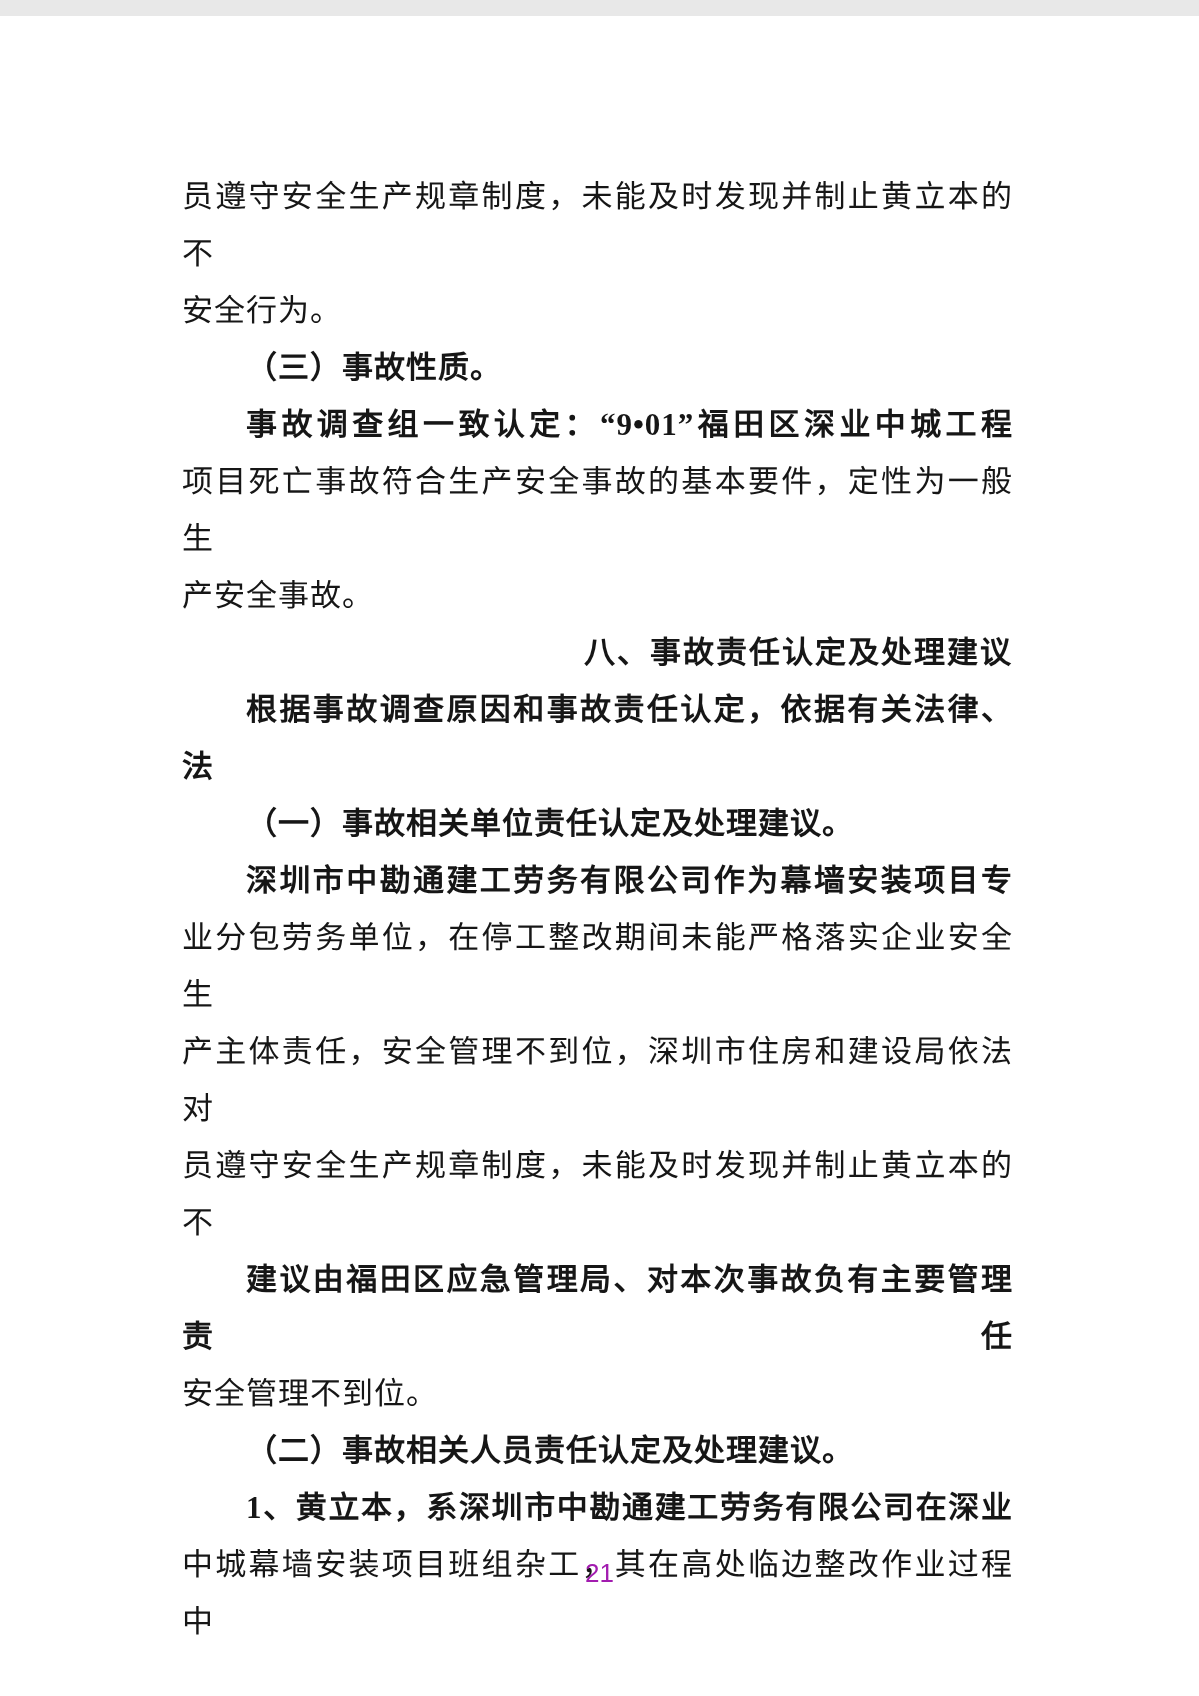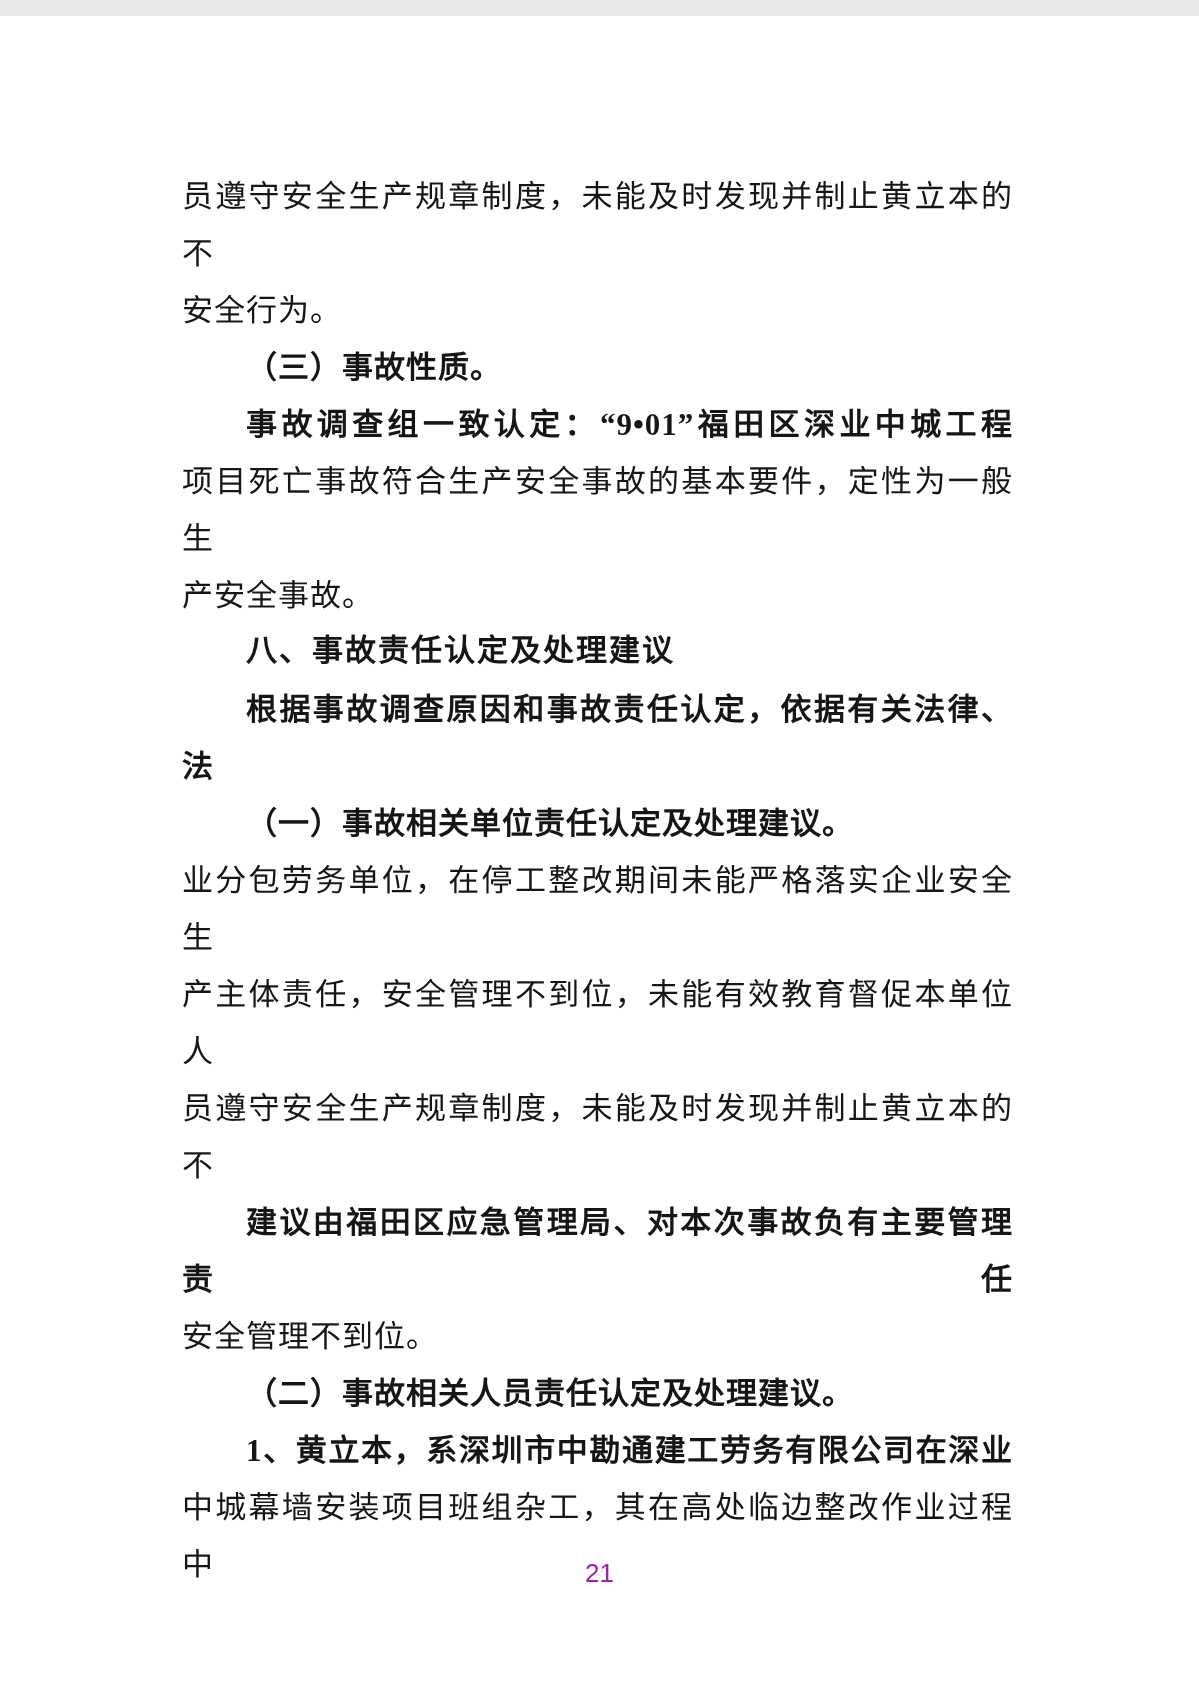--- a/index.html
+++ b/index.html
@@ -34,23 +34,24 @@
     white-space: normal;
     text-align: justify;
     text-align-last: justify;
     -moz-text-align-last: justify;
   }
   .line.indent {
     text-indent: 64px;
     font-weight: bold;
   }
   .line.bold {
-    font-family: Liberation Mono, monospace;
+    font-family: Liberation Serif, serif;
     font-weight: 700;
     letter-spacing: 2px;
+    text-align: right;
   }
   .page-footer {
     position: absolute;
     left: 0;
     top: 1542px;
     width: 100%;
     text-align: center;
   }
   .page-number {
     font-family: "Liberation Sans", "DejaVu Sans", sans-serif;
@@ -65,22 +66,23 @@
   <main class="text-block" id="lines-container">
       <div class="line fill">员遵守安全生产规章制度，未能及时发现并制止黄立本的不</div>
       <div class="line">安全行为。</div>
       <div class="line indent">（三）事故性质。</div>
       <div class="line indent fill">事故调查组一致认定：“9•01”福田区深业中城工程</div>
       <div class="line fill">项目死亡事故符合生产安全事故的基本要件，定性为一般生</div>
       <div class="line">产安全事故。</div>
       <div class="line indent bold">八、事故责任认定及处理建议</div>
       <div class="line indent fill">根据事故调查原因和事故责任认定，依据有关法律、法</div>
       <div class="line indent">（一）事故相关单位责任认定及处理建议。</div>
+      <div class="line indent fill">深圳市中勘通建工劳务有限公司作为幕墙安装项目专</div>
       <div class="line fill">业分包劳务单位，在停工整改期间未能严格落实企业安全生</div>
-      <div class="line fill">产主体责任，安全管理不到位，未能有效教育督促本单位人</div>
+      <div class="line fill">产主体责任，安全管理不到位，深圳市住房和建设局依法对</div>
       <div class="line fill">员遵守安全生产规章制度，未能及时发现并制止黄立本的不</div>
       <div class="line indent fill">建议由福田区应急管理局、对本次事故负有主要管理责任</div>
       <div class="line">安全管理不到位。</div>
       <div class="line indent">（二）事故相关人员责任认定及处理建议。</div>
       <div class="line indent fill">1、黄立本，系深圳市中勘通建工劳务有限公司在深业</div>
       <div class="line fill">中城幕墙安装项目班组杂工，其在高处临边整改作业过程中</div>
     </main>
   <footer class="page-footer">
     <span class="page-number">21</span>
   </footer>

